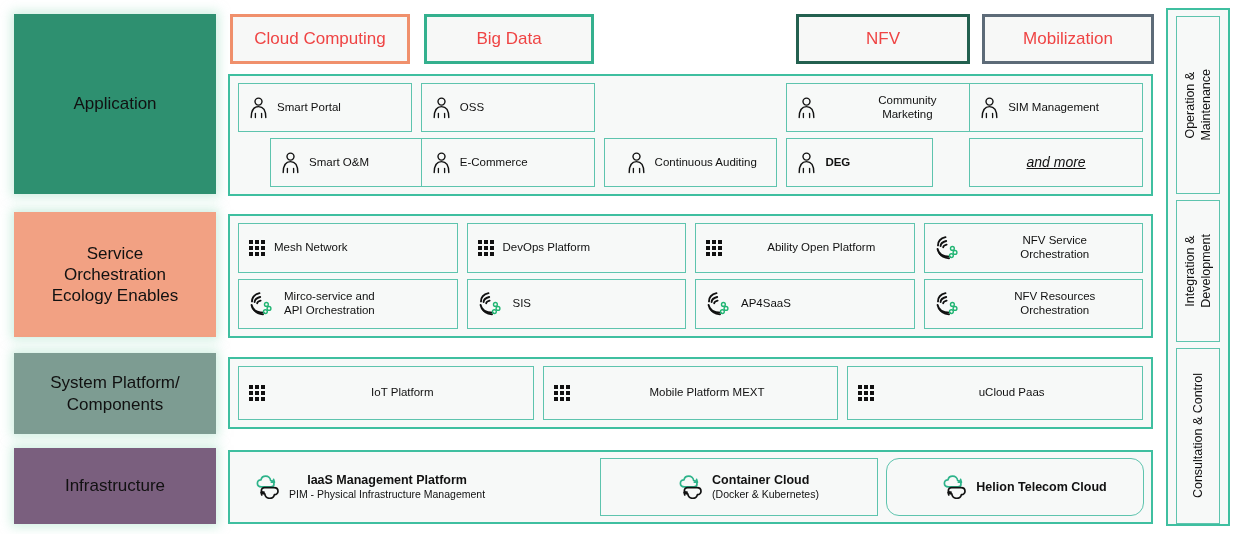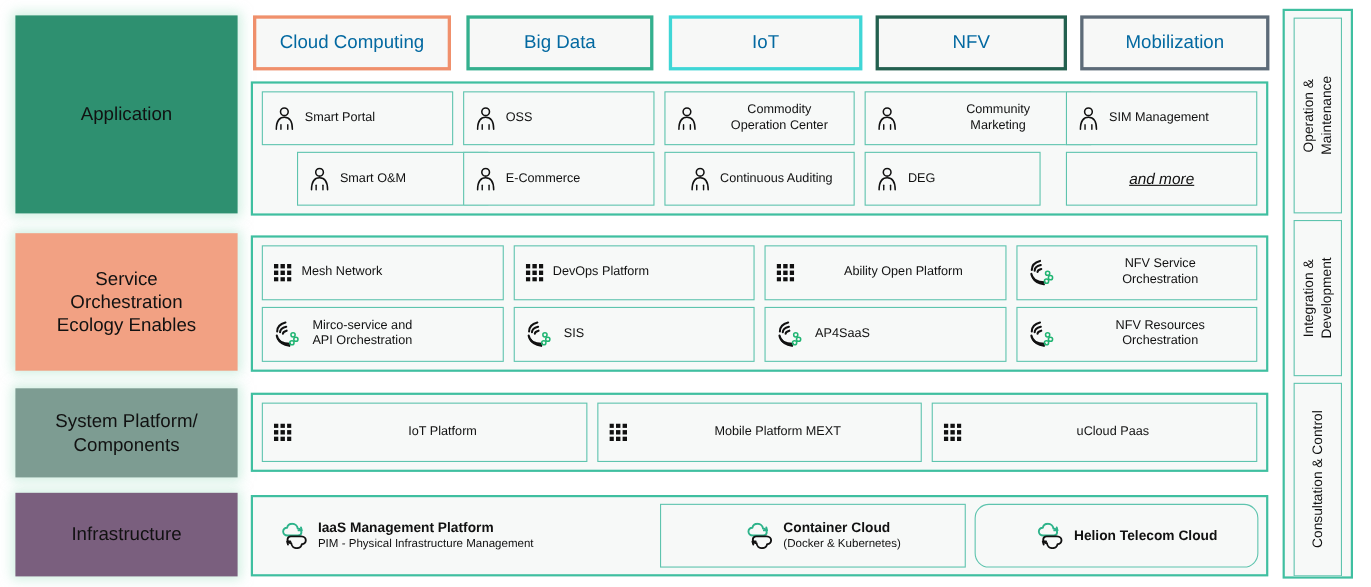--- a/index.html
+++ b/index.html
@@ -30,21 +30,21 @@
     border:2.5px solid #3fbfa0;
     background:#f7f9f8;
   }
 
   
   .chip {
     position:absolute;
     background:#f7f8f7;
     display:flex; align-items:center; justify-content:center;
     font-size:17px;
-    color:#0369a1;
+    color:#ef4444;
     border-width:3px; border-style:solid;
   }
 
   
   .item {
     position:absolute;
     border:1.2px solid #5ec4ae;
     background:#f7f9f8;
     display:flex; align-items:center;
     font-size:11.5px;
@@ -60,21 +60,21 @@
 
   .and-more {
     font-style:italic;
     text-decoration:underline;
     font-size:14px;
     width:100%;
     text-align:center;
   }
 
   
-  .infra-txt { display:flex; flex-direction:column; justify-content:center; }
+  .infra-txt { display:flex; flex-direction:column; justify-content:center;align-items:center; }
   .infra-t1 { font-size:12.5px; font-weight:bold; }
   .infra-t2 { font-size:10.5px; }
 
   
   #rail {
     position:absolute;
     border:2.5px solid #3fbfa0;
     background:#f7f9f8;
   }
   .rail-cell {
@@ -99,23 +99,20 @@
 </head>
 <body>
 
 <div id="root">
     <div class="chip" style="left: 230px; top: 14px; width: 180px; height: 50px; border-color: rgb(240, 144, 108);">
       <span>Cloud Computing</span>
     </div>
     <div class="chip" style="left: 424px; top: 14px; width: 170px; height: 50px; border-color: rgb(52, 176, 142);">
       <span>Big Data</span>
     </div>
-    <div class="chip" style="left: 608px; top: 14px; width: 176px; height: 50px; border-color: rgb(63, 214, 214);">
-      <span>IoT</span>
-    </div>
     <div class="chip" style="left: 796px; top: 14px; width: 174px; height: 50px; border-color: rgb(35, 96, 79);">
       <span>NFV</span>
     </div>
     <div class="chip" style="left: 982px; top: 14px; width: 172px; height: 50px; border-color: rgb(93, 107, 120);">
       <span>Mobilization</span>
     </div>
     <div class="layer-label" style="left: 14px; top: 14px; width: 202px; height: 180px; background: rgb(46, 144, 112);">
       <span style="white-space: pre-line;">Application</span>
     </div>
     <div class="panel" style="left: 228px; top: 74px; width: 925px; height: 122px;"></div>
@@ -134,32 +131,20 @@
       <span class="ico" style="margin-left: 10px; margin-right: 7px;">
         <svg width="19" height="22" viewBox="0 0 19 22" aria-hidden="true">
     <circle cx="9.5" cy="4.6" r="3.5" fill="none" stroke="#111" stroke-width="1.4"></circle>
     <path d="M2.2 20.5 C2.2 12.6 5.6 9.6 9.5 9.6 C13.4 9.6 16.8 12.6 16.8 20.5" fill="none" stroke="#111" stroke-width="1.4" stroke-linecap="round"></path>
     <line x1="6.4" y1="16.4" x2="6.4" y2="20.5" stroke="#111" stroke-width="1.3" stroke-linecap="round"></line>
     <line x1="12.6" y1="16.4" x2="12.6" y2="20.5" stroke="#111" stroke-width="1.3" stroke-linecap="round"></line>
   </svg>
       </span>
       <span class="lbl left" style="white-space: pre-line;">OSS</span>
     </div>
-    <div class="item" style="left: 603.6px; top: 83px; width: 173.8px; height: 49px;">
-      <span class="ico" style="margin-left: 10px; margin-right: 7px;">
-        <svg width="19" height="22" viewBox="0 0 19 22" aria-hidden="true">
-    <circle cx="9.5" cy="4.6" r="3.5" fill="none" stroke="#111" stroke-width="1.4"></circle>
-    <path d="M2.2 20.5 C2.2 12.6 5.6 9.6 9.5 9.6 C13.4 9.6 16.8 12.6 16.8 20.5" fill="none" stroke="#111" stroke-width="1.4" stroke-linecap="round"></path>
-    <line x1="6.4" y1="16.4" x2="6.4" y2="20.5" stroke="#111" stroke-width="1.3" stroke-linecap="round"></line>
-    <line x1="12.6" y1="16.4" x2="12.6" y2="20.5" stroke="#111" stroke-width="1.3" stroke-linecap="round"></line>
-  </svg>
-      </span>
-      <span class="lbl" style="white-space: pre-line;">Commodity
-Operation Center</span>
-    </div>
     <div class="item" style="left: 786.4px; top: 83px; width: 206px; height: 49px;">
       <span class="ico" style="margin-left: 10px; margin-right: 7px;">
         <svg width="19" height="22" viewBox="0 0 19 22" aria-hidden="true">
     <circle cx="9.5" cy="4.6" r="3.5" fill="none" stroke="#111" stroke-width="1.4"></circle>
     <path d="M2.2 20.5 C2.2 12.6 5.6 9.6 9.5 9.6 C13.4 9.6 16.8 12.6 16.8 20.5" fill="none" stroke="#111" stroke-width="1.4" stroke-linecap="round"></path>
     <line x1="6.4" y1="16.4" x2="6.4" y2="20.5" stroke="#111" stroke-width="1.3" stroke-linecap="round"></line>
     <line x1="12.6" y1="16.4" x2="12.6" y2="20.5" stroke="#111" stroke-width="1.3" stroke-linecap="round"></line>
   </svg>
       </span>
       <span class="lbl" style="white-space: pre-line;">Community
@@ -202,21 +187,21 @@
       <span class="ico" style="margin-left: 10px; margin-right: 7px;">
         <svg width="19" height="22" viewBox="0 0 19 22" aria-hidden="true">
     <circle cx="9.5" cy="4.6" r="3.5" fill="none" stroke="#111" stroke-width="1.4"></circle>
     <path d="M2.2 20.5 C2.2 12.6 5.6 9.6 9.5 9.6 C13.4 9.6 16.8 12.6 16.8 20.5" fill="none" stroke="#111" stroke-width="1.4" stroke-linecap="round"></path>
     <line x1="6.4" y1="16.4" x2="6.4" y2="20.5" stroke="#111" stroke-width="1.3" stroke-linecap="round"></line>
     <line x1="12.6" y1="16.4" x2="12.6" y2="20.5" stroke="#111" stroke-width="1.3" stroke-linecap="round"></line>
   </svg>
       </span>
       <span class="lbl left" style="white-space: pre-line;">Continuous Auditing</span>
     </div>
-    <div class="item" style="left: 786.4px; top: 138px; width: 160px; height: 49px;">
+    <div class="item" style="left: 786.4px; top: 138px; width: 147px; height: 49px; font-weight: bold;">
       <span class="ico" style="margin-left: 10px; margin-right: 7px;">
         <svg width="19" height="22" viewBox="0 0 19 22" aria-hidden="true">
     <circle cx="9.5" cy="4.6" r="3.5" fill="none" stroke="#111" stroke-width="1.4"></circle>
     <path d="M2.2 20.5 C2.2 12.6 5.6 9.6 9.5 9.6 C13.4 9.6 16.8 12.6 16.8 20.5" fill="none" stroke="#111" stroke-width="1.4" stroke-linecap="round"></path>
     <line x1="6.4" y1="16.4" x2="6.4" y2="20.5" stroke="#111" stroke-width="1.3" stroke-linecap="round"></line>
     <line x1="12.6" y1="16.4" x2="12.6" y2="20.5" stroke="#111" stroke-width="1.3" stroke-linecap="round"></line>
   </svg>
       </span>
       <span class="lbl left" style="white-space: pre-line;">DEG</span>
     </div>

